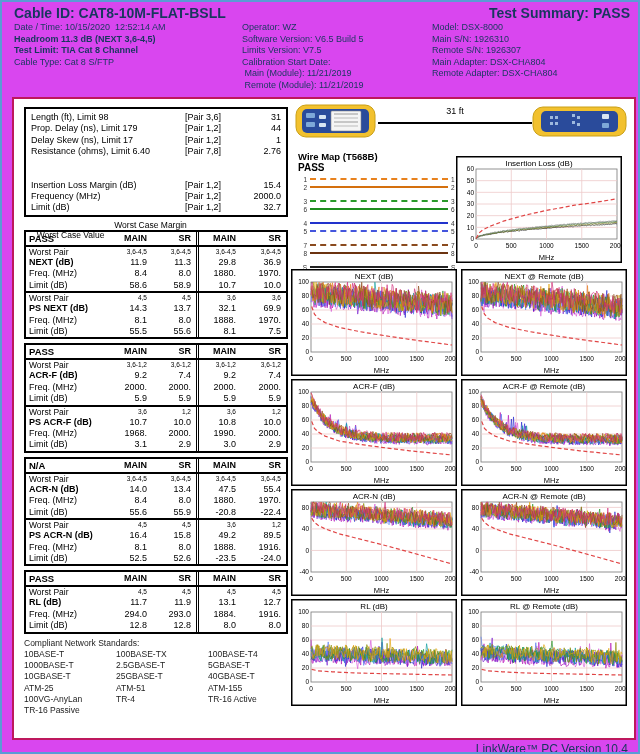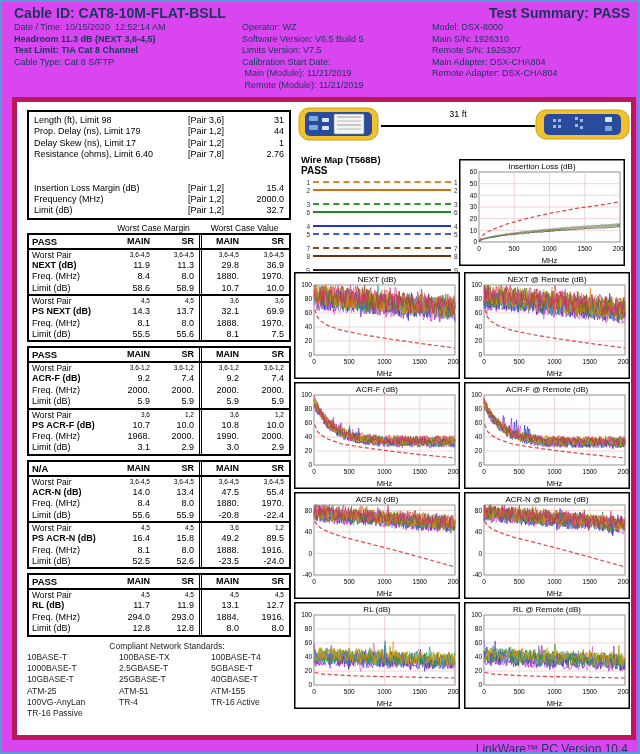--- a/index.html
+++ b/index.html
@@ -8,29 +8,29 @@
   
   .header{position:absolute;left:12px;top:3px;width:616px;}
   .hdr-row1{display:flex;justify-content:space-between;align-items:flex-start;}
   .cable-id{font-size:14px;font-weight:bold;}
   .test-summary{font-size:14px;font-weight:bold;}
   .hdr-cols{display:flex;margin-top:1px;}
   .hcol1{width:228px;} .hcol2{width:190px;} .hcol3{flex:1;}
   .hline{font-size:9px;line-height:11.6px;white-space:pre;}
   .hline.b{font-weight:bold;}
   
-  .panel{position:absolute;left:10px;top:95px;width:624px;height:643px;background:#fff;border:5px solid #be185d;box-sizing:border-box;}
+  .panel{position:absolute;left:10px;top:95px;width:624px;height:643px;background:#fff;border:2px solid #be185d;box-sizing:border-box;}
   
   .summary-box{position:absolute;left:10px;top:8px;width:264px;height:110px;border:2px solid #000;
                box-sizing:border-box;padding:3px 5px;color:#000;}
   .srow{display:flex;font-size:9px;line-height:11.4px;}
   .srow.gap{margin-top:22px;}
   .srow .lab{flex:1;} .srow .pair{width:52px;} .srow .val{width:44px;text-align:right;}
   
-  .wcm-headers{position:absolute;left:10px;top:121px;width:264px;display:flex;font-size:8.5px;color:#000;}
+  .wcm-headers{position:absolute;left:10px;top:121px;width:264px;display:flex;font-size:8.5px;color:#000;flex-direction:column;}
   .wcm-headers .h1{margin-left:82px;width:89px;text-align:center;}
   .wcm-headers .h2{width:93px;text-align:center;}
   
   #margin-sections{position:absolute;left:10px;top:131px;width:264px;color:#000;}
   .msec{border:2px solid #000;margin-bottom:4px;box-sizing:border-box;}
   .mrow{display:flex;}
   .mrow>span{box-sizing:border-box;display:block;}
   .c0{width:82px;padding-left:3px;}
   .c1,.c2,.c3,.c4{width:44px;text-align:right;padding-right:5px;}
   .c3{width:45px;border-left:3px double #000;}
@@ -38,21 +38,21 @@
   .mhdr{font-size:9px;line-height:13px;border-bottom:2px solid #000;font-weight:bold;}
   .mhdr .c0{font-size:9.5px;}
   .wp{line-height:10px;}
   .wp .c0{font-size:8.5px;}
   .wp .c1,.wp .c2,.wp .c3,.wp .c4{font-size:6.5px;}
   .drow{font-size:9px;line-height:11.4px;}
   .drow .c0.bold{font-weight:bold;}
   .grp2{border-top:2px solid #000;}
   
   .standards{position:absolute;left:10px;top:538px;width:280px;color:#222;}
-  .std-title{font-size:8.5px;line-height:12px;text-align:center;}
+  .std-title{font-size:8.5px;line-height:12px;}
   .std-cols{display:flex;}
   .std-col{width:92px;font-size:8.5px;line-height:11.2px;}
   
   .tester-left{position:absolute;left:281px;top:3px;}
   .tester-right{position:absolute;left:518px;top:6px;}
   .link-line{position:absolute;left:364px;top:23px;width:154px;border-top:2px solid #000;}
   .link-label{position:absolute;left:364px;top:7px;width:154px;text-align:center;font-size:9px;color:#000;}
   
   .wiremap{position:absolute;left:284px;top:52px;width:162px;color:#000;}
   .wm-title{font-size:9.5px;font-weight:bold;line-height:11px;}

